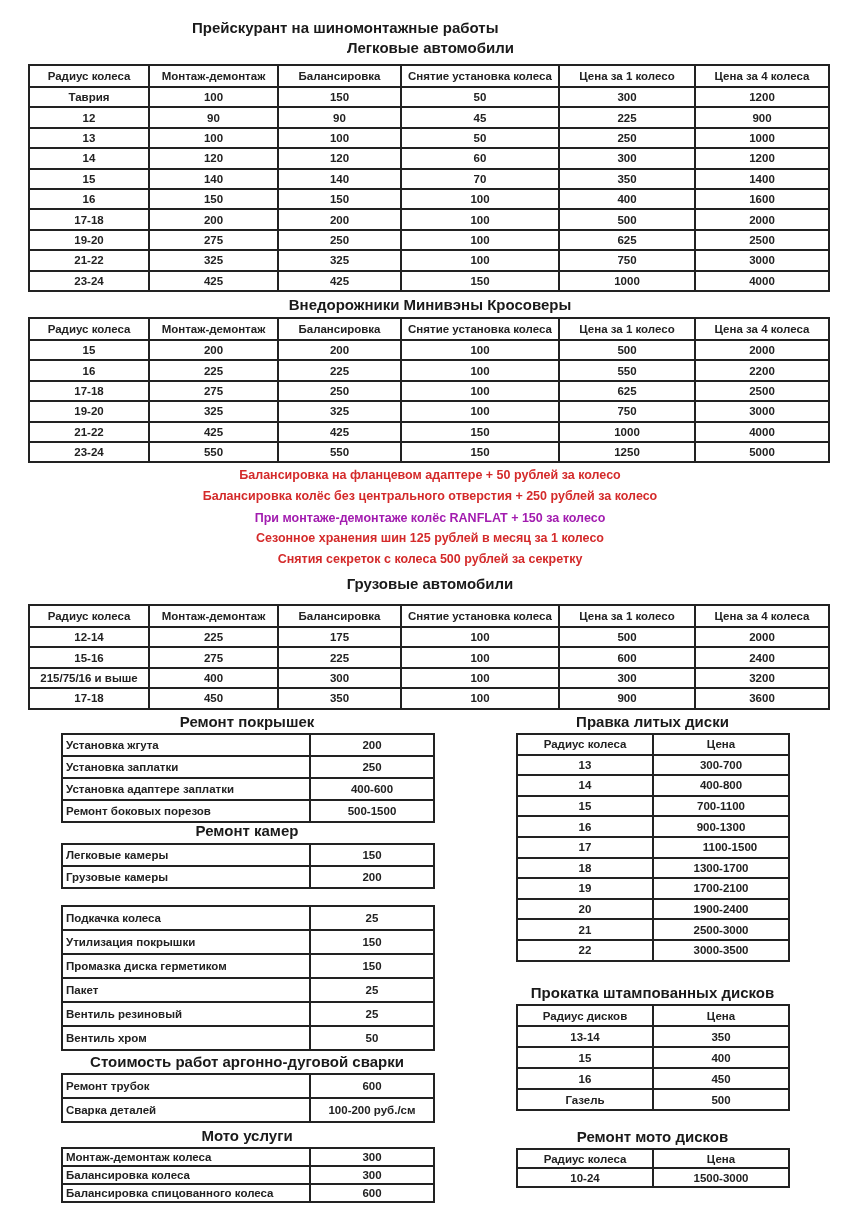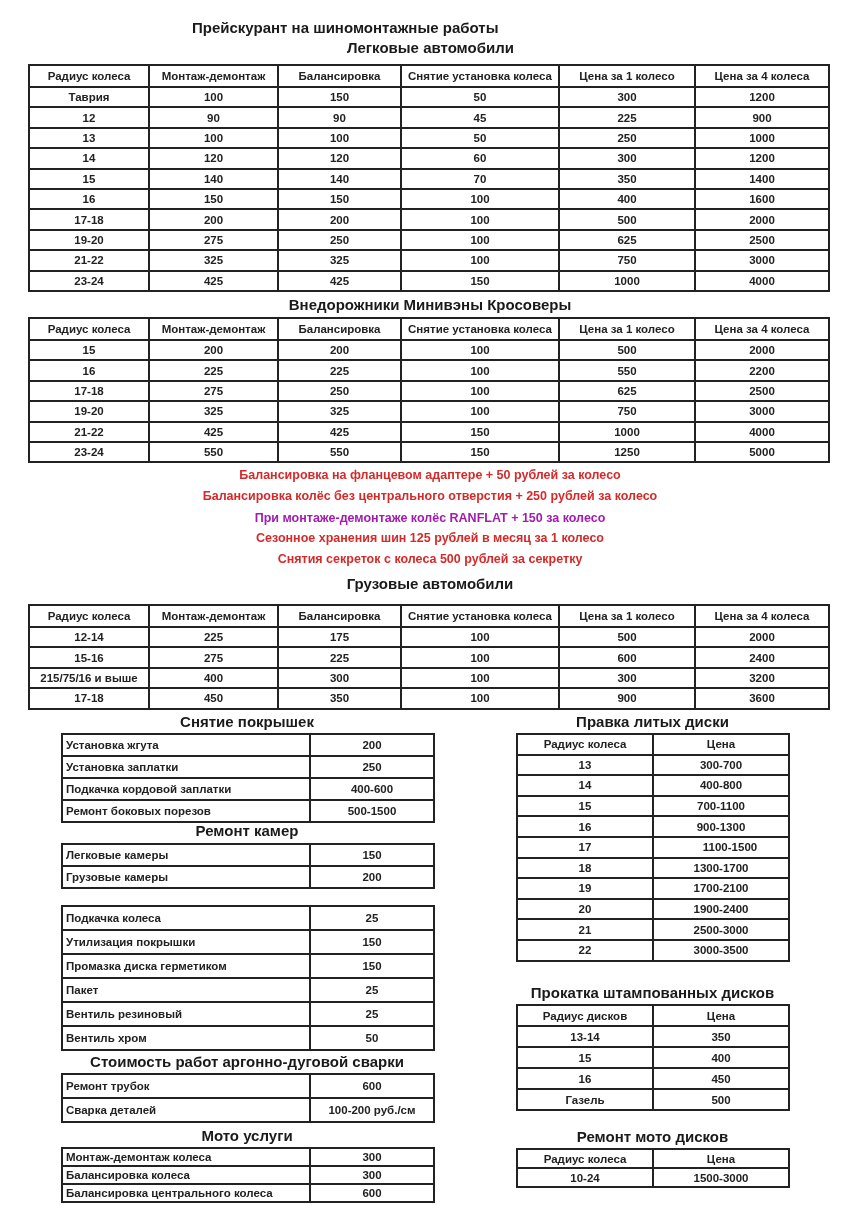--- a/index.html
+++ b/index.html
@@ -248,37 +248,37 @@
         <td>17-18</td>
         <td>450</td>
         <td>350</td>
         <td>100</td>
         <td>900</td>
         <td>3600</td>
       </tr>
     </tbody>
   </table>
 
-<div class="abs sect" style="left:61px; width:372px; top:713px;">Снятие покрышек</div>
+<div class="abs sect" style="left:61px; width:372px; top:713px;">Ремонт покрышек</div>
 <table class="side left" style="top:733px;">
   <colgroup>
       <col style="width:248px">
       <col style="width:124px">
     </colgroup>
 <tbody>
       <tr>
         <td class="lbl">Установка жгута</td>
         <td>200</td>
       </tr>
       <tr>
         <td class="lbl">Установка заплатки</td>
         <td>250</td>
       </tr>
       <tr>
-        <td class="lbl">Подкачка кордовой заплатки</td>
+        <td class="lbl">Установка адаптере заплатки</td>
         <td>400-600</td>
       </tr>
       <tr>
         <td class="lbl">Ремонт боковых порезов</td>
         <td>500-1500</td>
       </tr>
     </tbody>
   </table>
 
 <div class="abs sect" style="left:61px; width:372px; top:822px;">Ремонт камер</div>
@@ -359,21 +359,21 @@
 <tbody>
       <tr>
         <td class="lbl" style="height: 18px;">Монтаж-демонтаж колеса</td>
         <td style="height: 18px;">300</td>
       </tr>
       <tr>
         <td class="lbl" style="height: 18px;">Балансировка колеса</td>
         <td style="height: 18px;">300</td>
       </tr>
       <tr>
-        <td class="lbl" style="height: 18px;">Балансировка центрального колеса</td>
+        <td class="lbl" style="height: 18px;">Балансировка спицованного колеса</td>
         <td style="height: 18px;">600</td>
       </tr>
     </tbody>
   </table>
 
 <div class="abs sect" style="left:500px; width:305px; top:713px;">Правка литых диски</div>
 <table class="side right" style="top:733px;">
   <colgroup>
       <col style="width:136px">
       <col style="width:136px">

